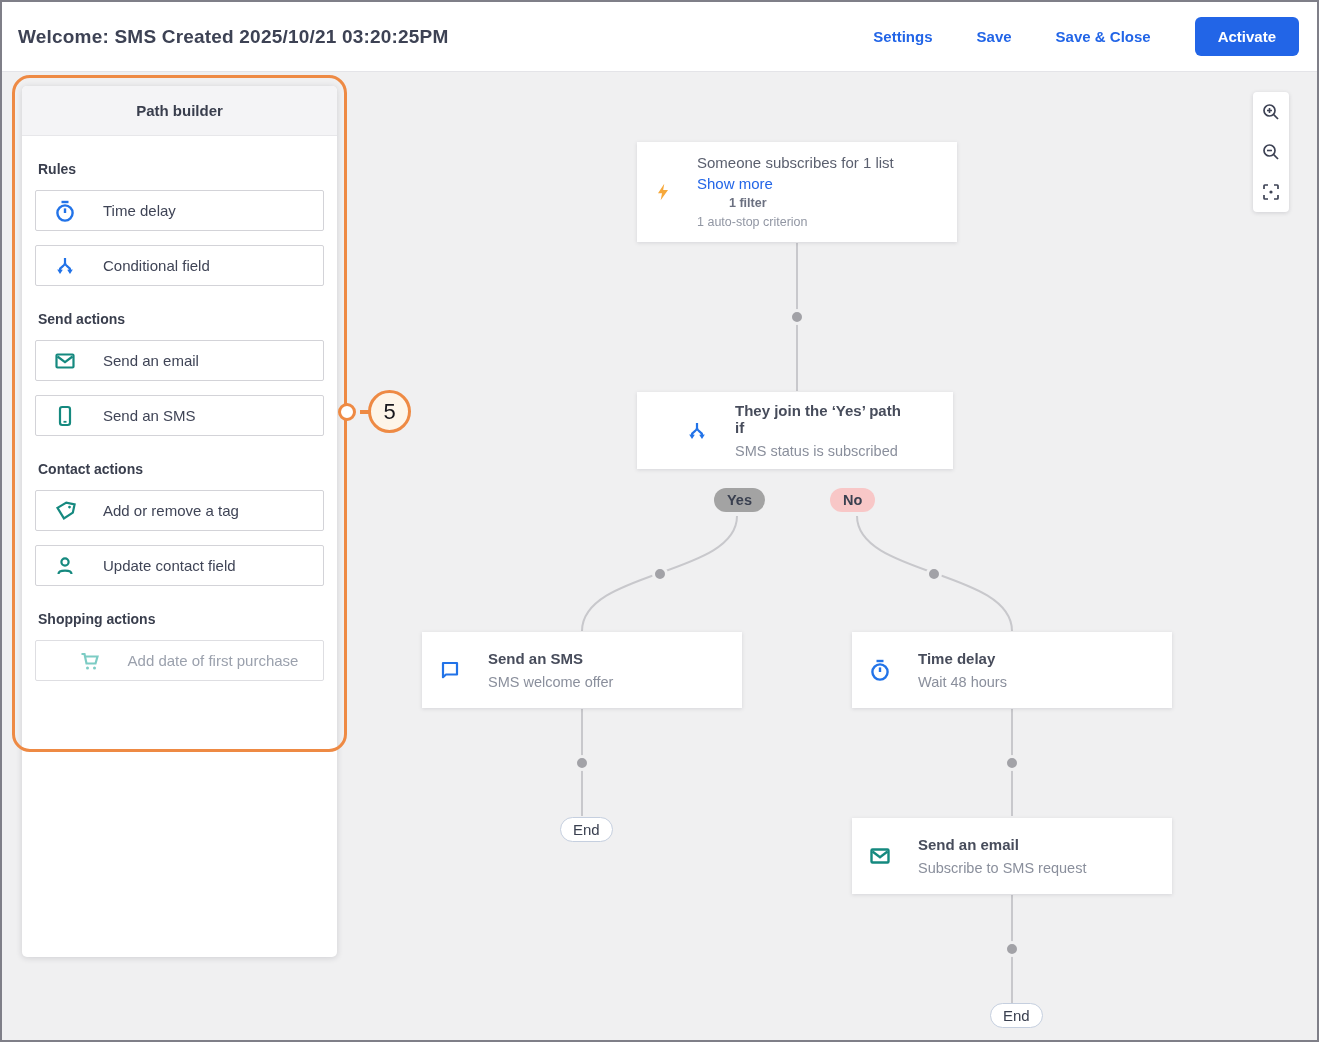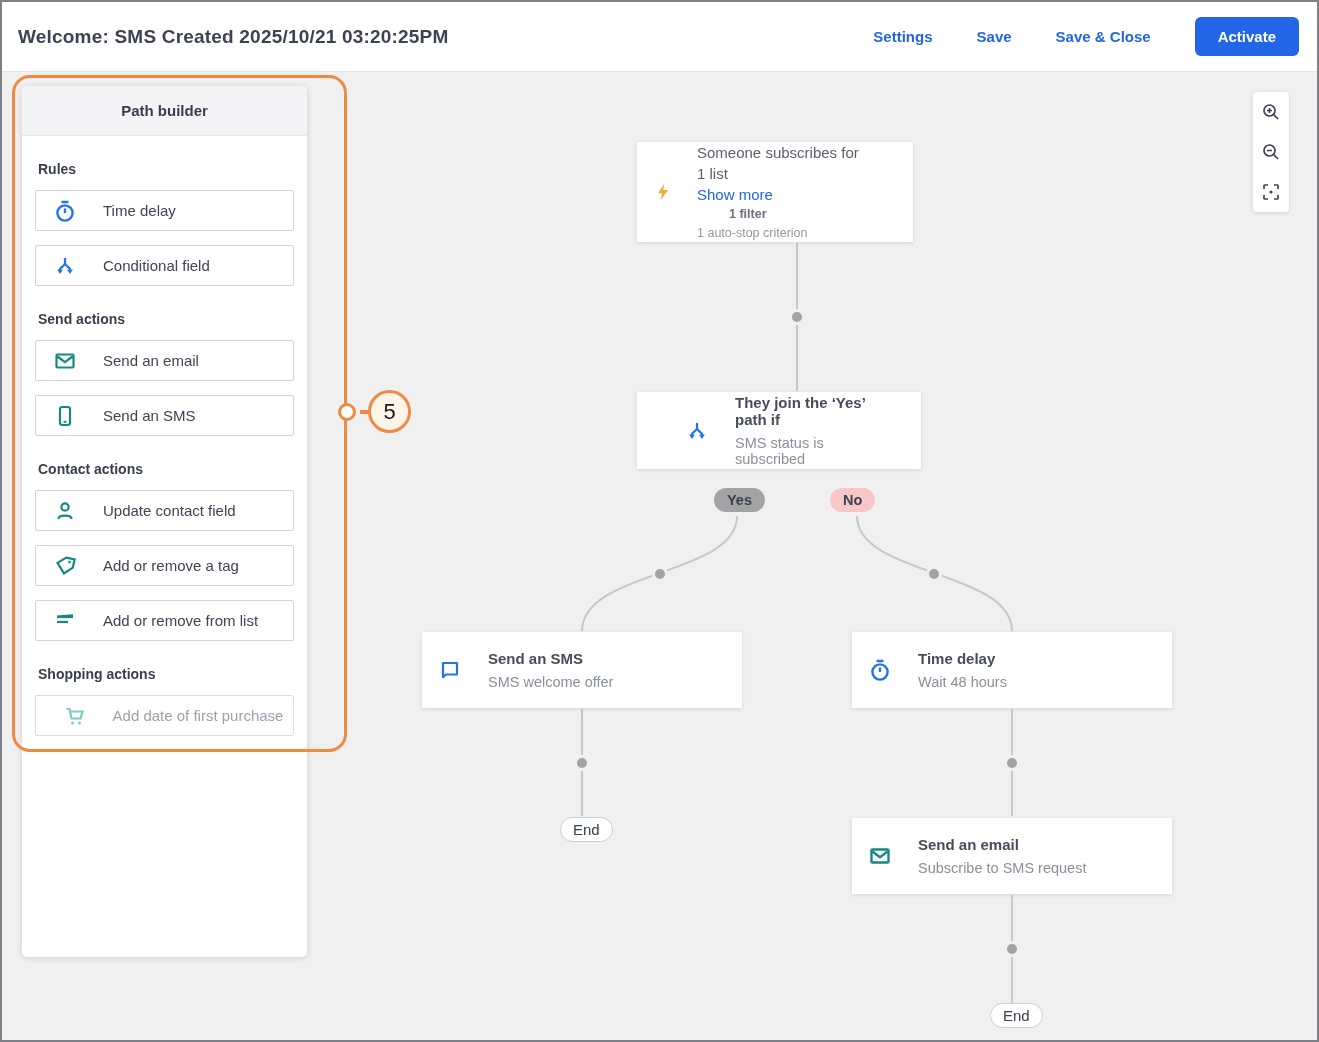--- a/index.html
+++ b/index.html
@@ -27,21 +27,21 @@
     font-family:"Liberation Sans", sans-serif;
   }
 
   
   svg.connectors { position:absolute; top:0; left:0; z-index:0; }
   .conn-line { stroke:#c8c8cc; stroke-width:2; fill:none; }
   .conn-dot  { fill:#a2a2a7; stroke:#f0f0f1; stroke-width:3; }
 
   
   .sidebar {
-    position:absolute; left:20px; top:84px; width:285px; height:871px;
+    position:absolute; left:20px; top:84px; width:315px; height:871px;
     background:#fff; border-radius:5px;
     box-shadow:0 1px 6px rgba(30,30,50,.16);
     z-index:2;
   }
   .sidebar-head {
     height:50px; background:#f4f4f6; border-bottom:1px solid #e7e7ea;
     border-radius:5px 5px 0 0;
     display:flex; align-items:center; justify-content:center;
     font-size:15px; font-weight:bold; color:#393e4d;
   }
@@ -186,75 +186,67 @@
     <svg class="pb-icon" viewBox="0 0 24 24">
       <rect x="7" y="3" width="10" height="18" rx="2.2" fill="none" stroke="#15897f" stroke-width="2.2"></rect>
       <line x1="10.5" y1="17.8" x2="13.5" y2="17.8" stroke="#15897f" stroke-width="1.8"></line>
     </svg>
     <span class="pb-item-label">Send an SMS</span>
   </div>
 
   <div class="pb-section-label">Contact actions</div>
   <div class="pb-item">
     <svg class="pb-icon" viewBox="0 0 24 24">
+      <path d="M4 10.5 L11.5 3.5 L20 3.5 L20 12 L12.5 19.5 Z" fill="none" stroke="#15897f" stroke-width="2.2" transform="rotate(12 12 12)"></path>
+      <circle cx="15.6" cy="7.2" r="1.4" fill="#15897f" transform="rotate(12 12 12)"></circle>
+    </svg>
+    <span class="pb-item-label">Add or remove a tag</span>
+  </div>
+  <div class="pb-item">
+    <svg class="pb-icon" viewBox="0 0 24 24">
       <circle cx="12" cy="8" r="3.6" fill="none" stroke="#15897f" stroke-width="2.2"></circle>
       <path d="M5.5 20 C5.5 15.5 18.5 15.5 18.5 20" fill="none" stroke="#15897f" stroke-width="2.2"></path>
     </svg>
     <span class="pb-item-label">Update contact field</span>
-  </div>
-  <div class="pb-item">
-    <svg class="pb-icon" viewBox="0 0 24 24">
-      <path d="M4 10.5 L11.5 3.5 L20 3.5 L20 12 L12.5 19.5 Z" fill="none" stroke="#15897f" stroke-width="2.2" transform="rotate(12 12 12)"></path>
-      <circle cx="15.6" cy="7.2" r="1.4" fill="#15897f" transform="rotate(12 12 12)"></circle>
-    </svg>
-    <span class="pb-item-label">Add or remove a tag</span>
-  </div>
-  <div class="pb-item">
-    <svg class="pb-icon" viewBox="0 0 24 24">
-      <line x1="4" y1="8" x2="20" y2="8" stroke="#15897f" stroke-width="2.2"></line>
-      <line x1="4" y1="13" x2="15" y2="13" stroke="#15897f" stroke-width="2.2"></line>
-      <line x1="4" y1="8" x2="20" y2="8" stroke="#15897f" stroke-width="2.2" transform="translate(0,-1) rotate(-4 12 8)"></line>
-    </svg>
-    <span class="pb-item-label">Add or remove from list</span>
   </div>
 
   <div class="pb-section-label">Shopping actions</div>
   <div class="pb-item disabled">
     <svg class="pb-icon" viewBox="0 0 24 24">
       <path d="M3.5 5 H6.5 L8.5 14.5 H17.5 L19.5 7.5 H7" fill="none" stroke="#7cccc4" stroke-width="2.2"></path>
       <circle cx="9.5" cy="19" r="1.5" fill="#7cccc4"></circle>
       <circle cx="16.5" cy="19" r="1.5" fill="#7cccc4"></circle>
     </svg>
     <span class="pb-item-label">Add date of first purchase</span>
   </div>
 </div>
 
 <div class="highlight-box"></div>
 <div class="callout-node"></div>
 <div class="callout-dash"></div>
 <div class="callout-circle">5</div>
 
-<div class="node" style="left:635px; top:140px; width:276px; height:100px;">
+<div class="node" style="left:635px; top:140px; width:320px; height:100px;">
   <svg class="node-icon" viewBox="0 0 24 24" style="width:20px; flex-basis:20px; margin-right:24px;">
     <path d="M13.5 2 L6 13.5 H10.8 L9.2 22 L18 9.5 H12.2 Z" fill="#f6a83b"></path>
   </svg>
   <div class="node-text">
     <div class="trigger-title">Someone subscribes for 1 list</div>
     <a class="trigger-link">Show more</a>
     <div class="trigger-filter">1 filter</div>
     <div class="trigger-stop">1 auto-stop criterion</div>
   </div>
   <svg class="node-more" width="22" height="6" viewBox="0 0 22 6">
     <circle cx="3" cy="3" r="2.1" fill="#26262e"></circle>
       <circle cx="11" cy="3" r="2.1" fill="#26262e"></circle>
       <circle cx="19" cy="3" r="2.1" fill="#26262e"></circle>
   </svg>
 </div>
 
-<div class="node" style="left:635px; top:390px; width:284px; height:77px;padding-left:48px;">
+<div class="node" style="left:635px; top:390px; width:316px; height:77px;padding-left:48px;">
   <svg class="node-icon" viewBox="0 0 24 24">
     <path d="M12 4 V9 C12 13 7 12 7 16" fill="none" stroke="#2273e8" stroke-width="2.2"></path>
     <path d="M12 9 C12 13 17 12 17 16" fill="none" stroke="#2273e8" stroke-width="2.2"></path>
     <path d="M4.2 14.5 L7 19 L9.8 14.8 Z" fill="#2273e8" transform="translate(0,1)"></path>
     <path d="M14.2 14.8 L17 19 L19.8 14.5 Z" fill="#2273e8" transform="translate(0,1)"></path>
   </svg>
   <div class="node-text">
     <div class="node-title">They join the ‘Yes’ path if</div>
     <div class="node-subtitle">SMS status is subscribed</div>
   </div>

